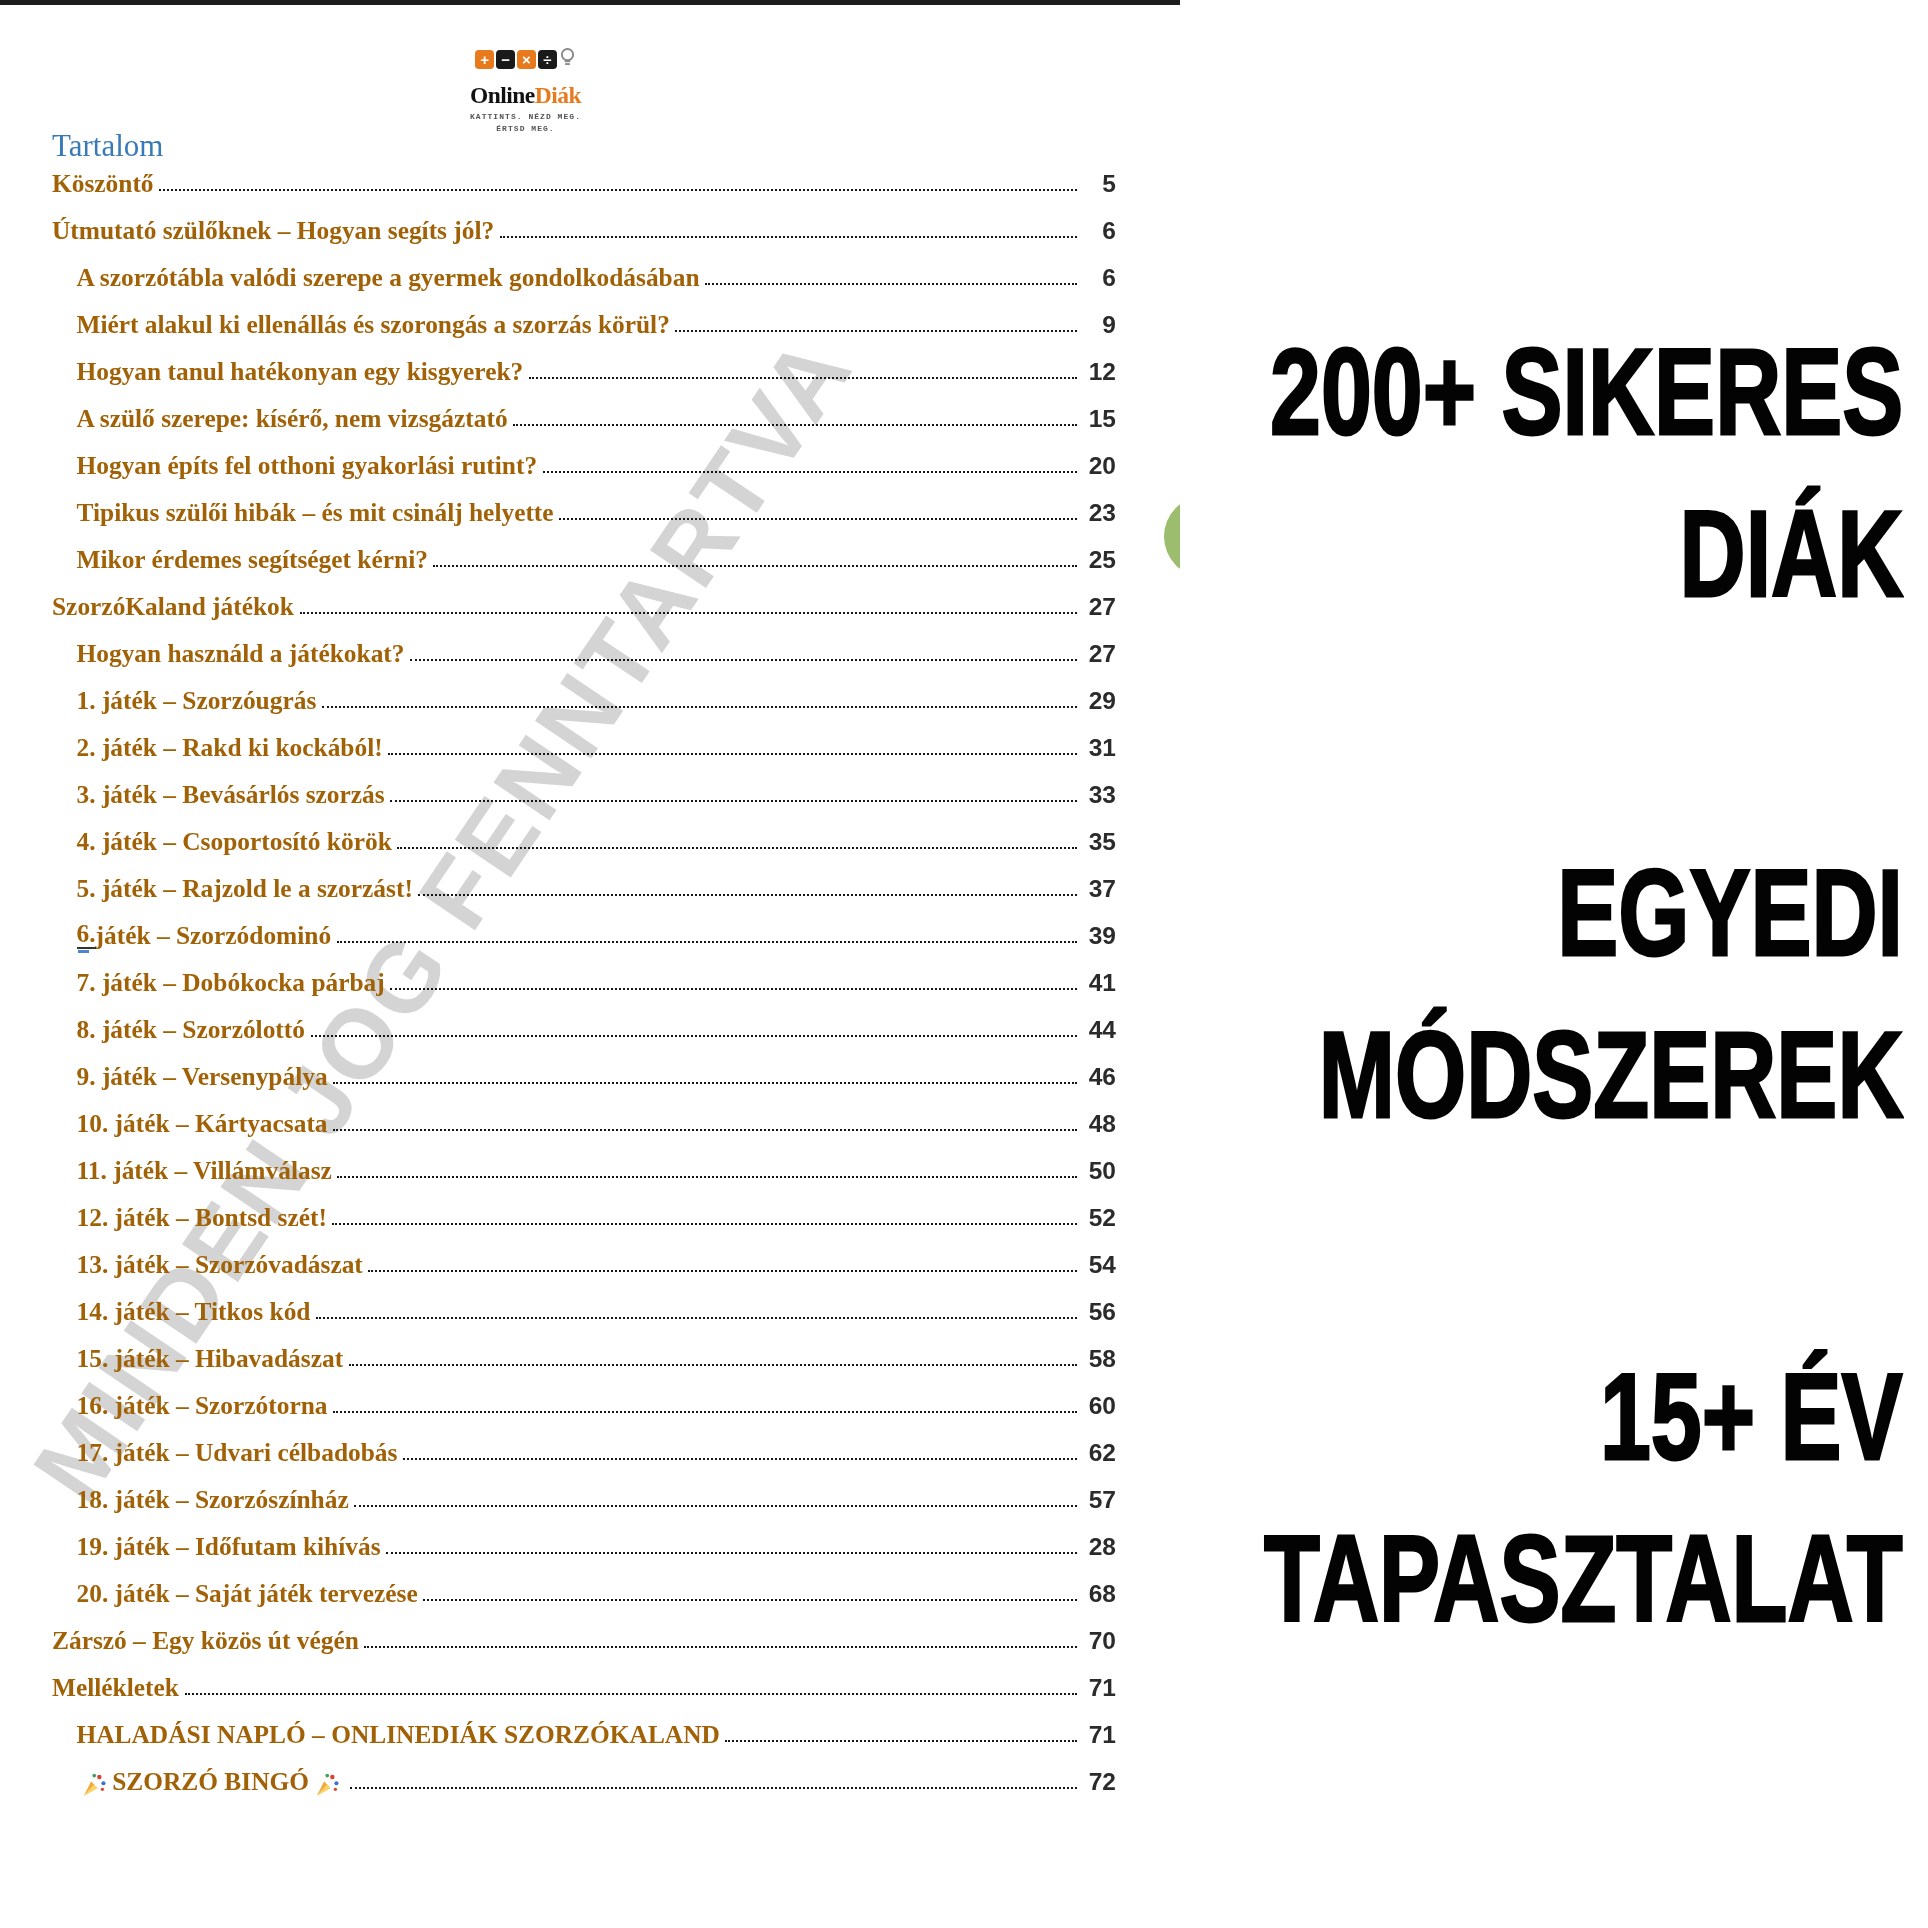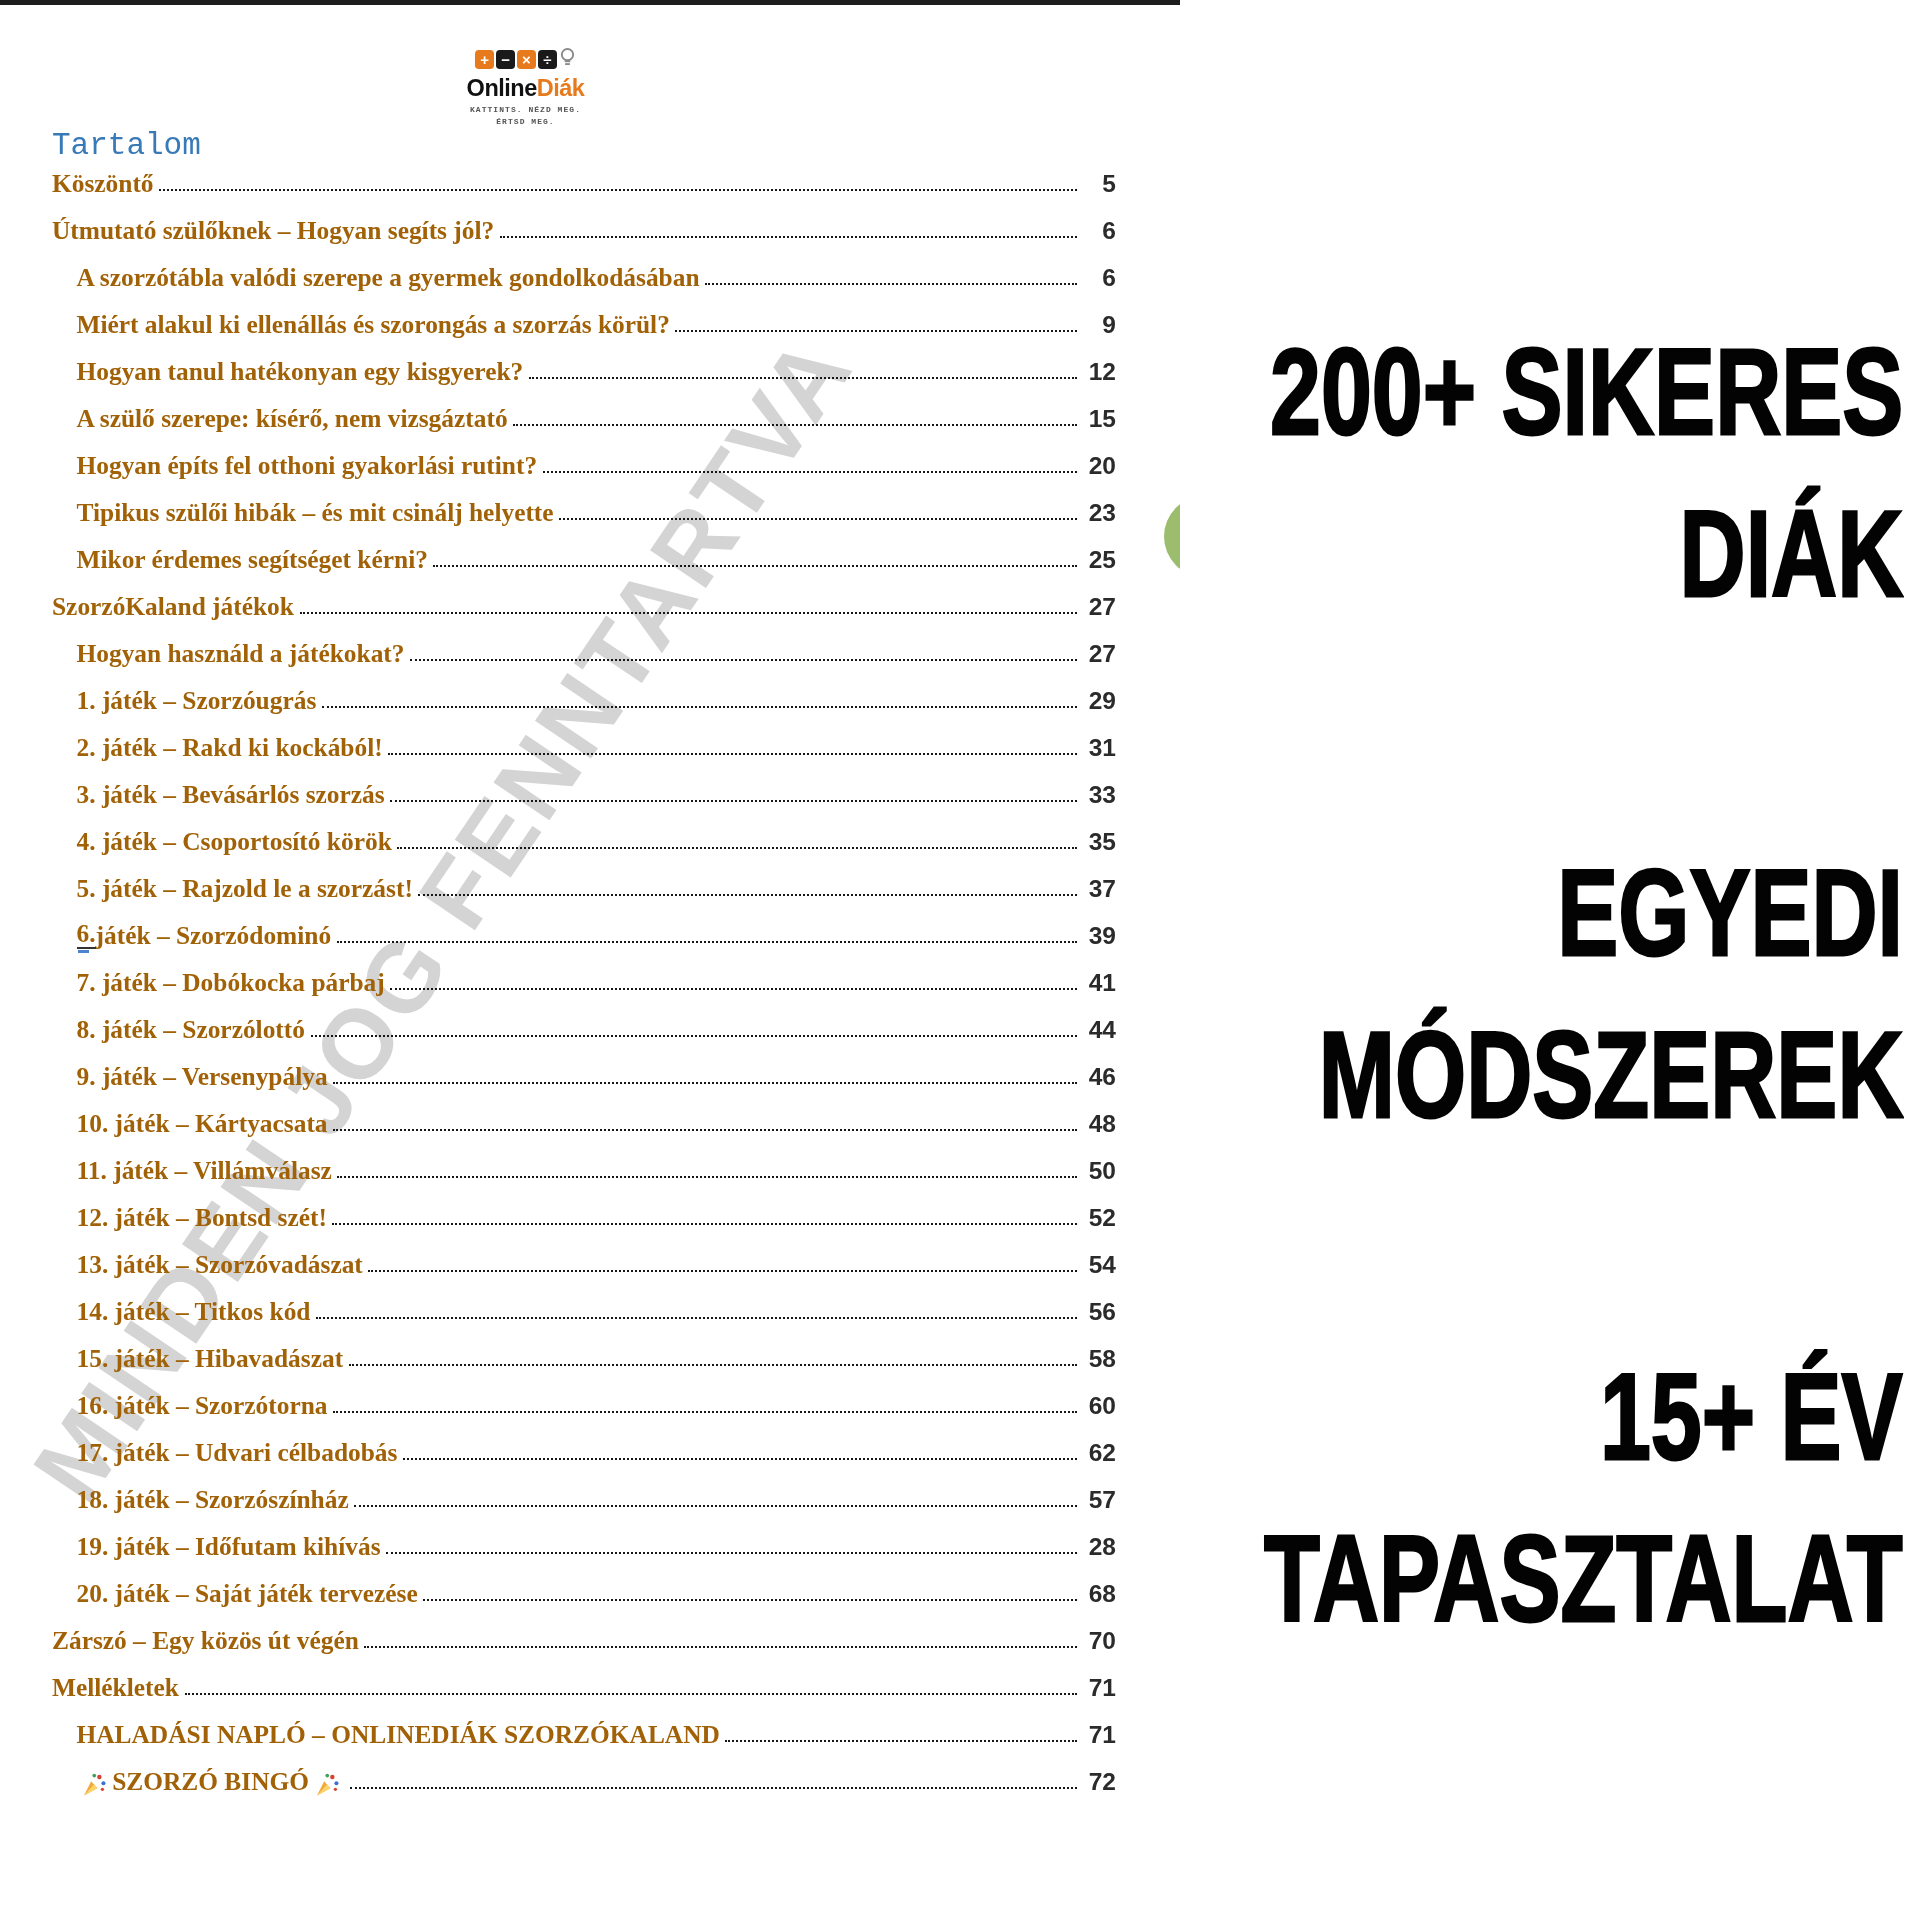--- a/index.html
+++ b/index.html
@@ -10,38 +10,38 @@
   .document{position:absolute;left:0;top:0;width:1180px;height:1928px;
             background:#ffffff;overflow:hidden;}
   .top-bar{position:absolute;left:0;top:0;width:1180px;height:4.7px;background:#1d1d1d;}
 
   
   .logo{position:absolute;left:465px;top:49px;width:121px;text-align:center;}
   .logo-icons{display:flex;justify-content:center;align-items:center;gap:1.9px;height:20px;}
   .logo-ic{width:19px;height:19px;border-radius:3.8px;color:#fff;
            font-family:"Liberation Sans",sans-serif;font-weight:bold;font-size:15px;
            line-height:19px;text-align:center;}
-  .logo-title{margin-top:8px;font-family:Liberation Sans, sans-serif;font-weight:800;
+  .logo-title{margin-top:15px;font-family:Liberation Serif, serif;font-weight:800;
               font-size:23.5px;letter-spacing:-0.5px;line-height:1;color:#111;white-space:nowrap;}
   .logo-title .accent{color:#e87a1e;}
   .logo-tagline{margin-top:3px;font-family:Liberation Mono, monospace;font-size:8px;
                 font-weight:bold;letter-spacing:0.13em;color:#555;line-height:1.5;}
 
   
   .watermark{position:absolute;left:443px;top:918px;transform:translate(-50%,-50%) rotate(-56deg);
              font-family:"Liberation Sans",sans-serif;font-weight:bold;font-size:98px;
              letter-spacing:3.8px;color:#d4d4d4;white-space:nowrap;z-index:1;}
 
   
   .green-circle{position:absolute;left:1164px;top:496px;width:81px;height:81px;
                 border-radius:50%;z-index:2;}
 
   
   .toc-heading{position:absolute;left:52px;top:128px;z-index:3;
-               font-family:Liberation Mono, monospace;font-size:31px;font-weight:400;}
+               font-family:Liberation Serif, serif;font-size:31px;font-weight:400;}
   .toc-list{position:absolute;left:52px;top:157px;width:1064px;z-index:3;}
   .toc-row{display:flex;align-items:flex-end;height:47px;box-sizing:border-box;
            padding-bottom:7.5px;}
   .toc-row.lvl2{padding-left:24.5px;}
   .toc-label{font-family:"Liberation Serif",serif;font-weight:bold;font-size:25.4px;
              line-height:1;color:#a16207;white-space:nowrap;display:flex;align-items:flex-end;}
   .leader{flex:1;border-bottom:2.8px dotted #161616;margin:0 4.7px 5.6px 5.6px;min-width:19px;}
   .pagenum{font-family:"Liberation Sans",sans-serif;font-weight:600;font-size:24.5px;
            line-height:1;color:#2b2b2b;text-align:right;min-width:34px;}
   .prefix-underline{position:relative;border-bottom:2.8px solid #333;}

